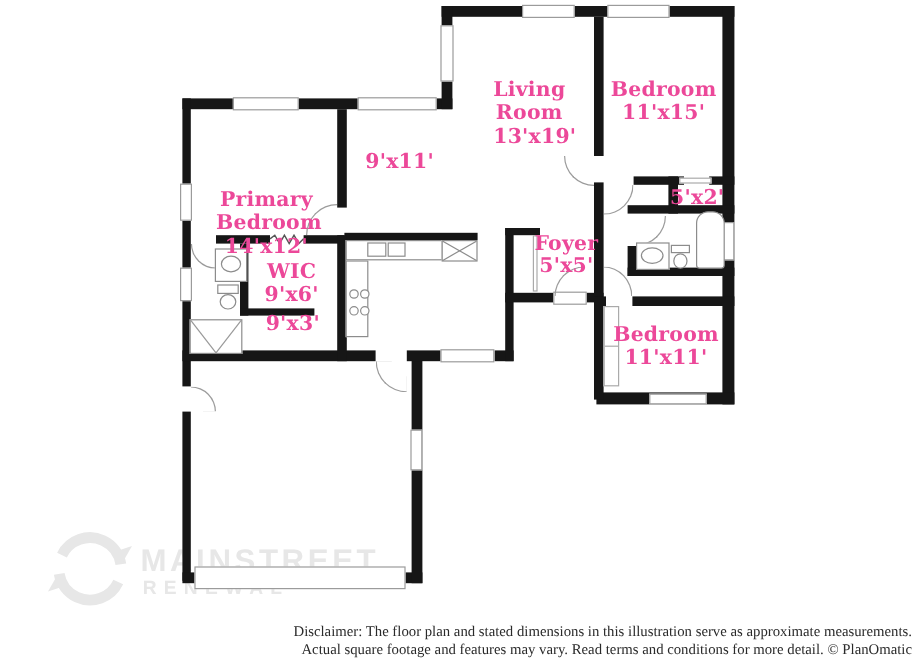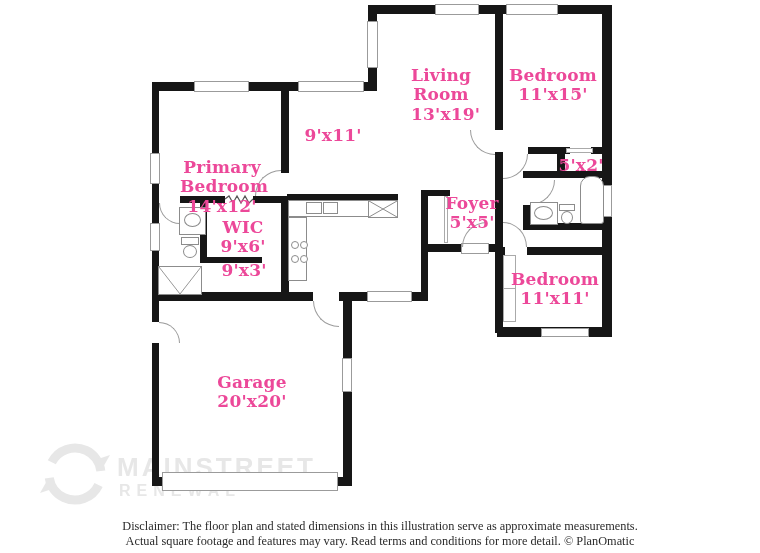--- a/index.html
+++ b/index.html
@@ -7,21 +7,21 @@
         font-family:"DejaVu Serif","Liberation Serif",serif;}
   .w{position:absolute;background:#161616;}
   .win{position:absolute;background:#fff;border:1px solid #9b9b9b;box-sizing:border-box;}
   .fix{position:absolute;background:#fff;border:1px solid #8c8c8c;box-sizing:border-box;}
   .thin{position:absolute;background:#fff;border:1px solid #aaa;box-sizing:border-box;}
   .door{position:absolute;box-sizing:border-box;border:0 solid #9b9b9b;background:transparent;}
   .lbl{position:absolute;font-weight:bold;font-size:17px;color:#ec4899;text-align:center;
        line-height:1.14;letter-spacing:.2px;}
   .lbl span{display:block;}
   .wm{position:absolute;color:#e7e7e7;font-family:"Liberation Sans",sans-serif;font-weight:bold;}
-  #disclaimer{position:absolute;left:0;top:519px;width:760px;text-align:center;color:#2a2a2a;
+  #disclaimer{position:absolute;left:0;top:519px;width:760px;text-align:right;color:#2a2a2a;
        font-size:12.3px;line-height:1.22;font-family:"Liberation Serif",serif;}
   svg{position:absolute;overflow:visible;}
 </style>
 </head>
 <body>
 
 <div id="plan">
 
   <svg style="left:40px;top:439px;" width="70" height="70" viewBox="0 0 70 70">
     <circle cx="35" cy="35" r="26" fill="none" stroke="#e7e7e7" stroke-width="9" stroke-dasharray="66 16" transform="rotate(25 35 35)"></circle>
@@ -157,23 +157,19 @@
     <span>WIC</span>
     <span>9'x6'</span>
   </div>
   <div class="lbl" style="left:219px;top:261px;width:50px;">
     <span>9'x3'</span>
   </div>
   <div class="lbl" style="left:510px;top:270px;width:90px;">
     <span>Bedroom</span>
     <span>11'x11'</span>
   </div>
-  <div class="lbl" style="left:217px;top:373px;width:70px;">
-    <span>Garage</span>
-    <span>20'x20'</span>
-  </div>
 
   <div id="disclaimer">
     <div>Disclaimer: The floor plan and stated dimensions in this illustration serve as approximate measurements.</div>
     <div>Actual square footage and features may vary. Read terms and conditions for more detail. © PlanOmatic</div>
   </div>
 
 </div>
 
 </body></html>

